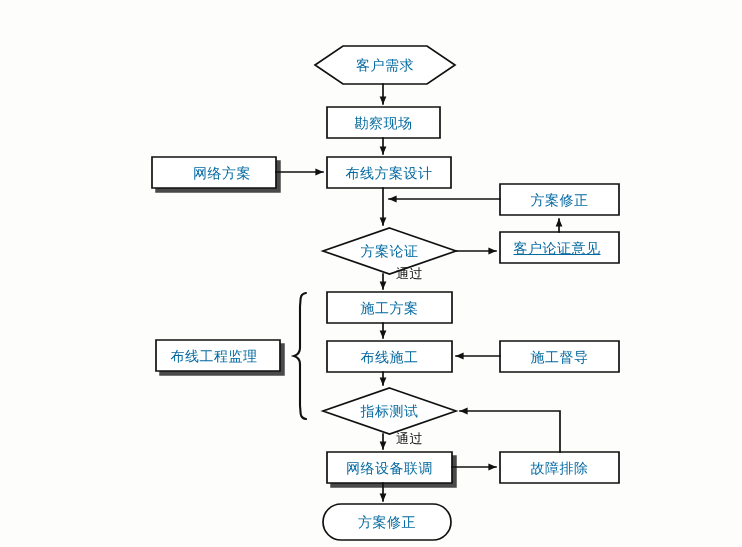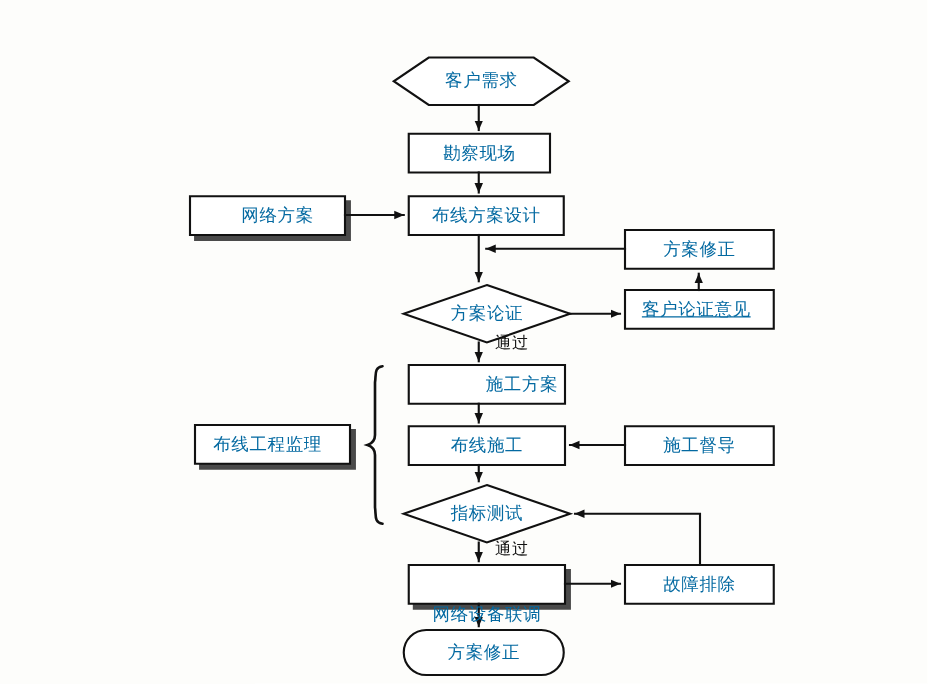--- a/index.html
+++ b/index.html
@@ -106,26 +106,26 @@
   </svg>
 
   <div id="labels">
       <div class="node-label" style="left: 315px; top: 46px; width: 140px; height: 38px;">客户需求</div>
       <div class="node-label" style="left: 327px; top: 107px; width: 113px; height: 31px; text-align: right;">勘察现场</div>
       <div class="node-label" style="left: 160px; top: 157px; width: 124px; height: 31px;">网络方案</div>
       <div class="node-label" style="left: 327px; top: 157px; width: 124px; height: 31px;">布线方案设计</div>
       <div class="node-label" style="left: 500px; top: 184px; width: 119px; height: 31px;">方案修正</div>
       <div class="node-label" style="left: 323px; top: 228px; width: 133px; height: 46px;">方案论证</div>
       <div class="node-label" style="left: 500px; top: 232px; width: 114px; height: 31px; text-decoration: underline;">客户论证意见</div>
-      <div class="node-label" style="left: 327px; top: 292px; width: 125px; height: 31px; margin-left: 28px;">施工方案</div>
+      <div class="node-label" style="left: 327px; top: 292px; width: 125px; height: 31px;">施工方案</div>
       <div class="node-label" style="left: 156px; top: 340px; width: 116px; height: 31px;">布线工程监理</div>
       <div class="node-label" style="left: 327px; top: 341px; width: 125px; height: 31px;">布线施工</div>
       <div class="node-label" style="left: 500px; top: 341px; width: 119px; height: 31px;">施工督导</div>
       <div class="node-label" style="left: 323px; top: 388px; width: 133px; height: 46px;">指标测试</div>
-      <div class="node-label" style="left: 327px; top: 452px; width: 125px; height: 31px; margin-top: 24px;">网络设备联调</div>
+      <div class="node-label" style="left: 327px; top: 452px; width: 125px; height: 31px;">网络设备联调</div>
       <div class="node-label" style="left: 500px; top: 452px; width: 119px; height: 31px;">故障排除</div>
       <div class="node-label" style="left: 323px; top: 504px; width: 128px; height: 36px;">方案修正</div>
     </div>
   <div id="edge-labels">
       <div class="edge-label" style="left: 396px; top: 265px;">通过</div>
       <div class="edge-label" style="left: 396px; top: 430px;">通过</div>
     </div>
   <div id="hits">
       <div class="hit" style="left: 315px; top: 46px; width: 140px; height: 38px;"></div>
       <div class="hit" style="left: 327px; top: 107px; width: 113px; height: 31px;"></div>

